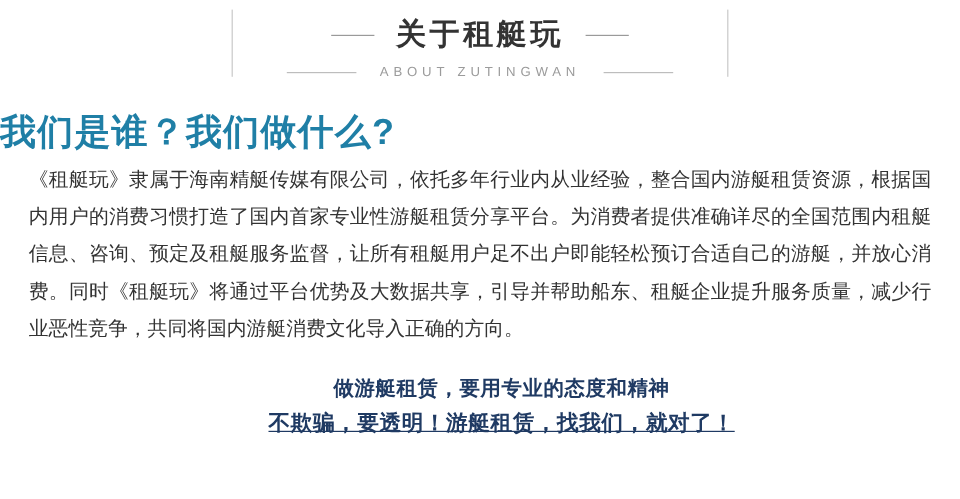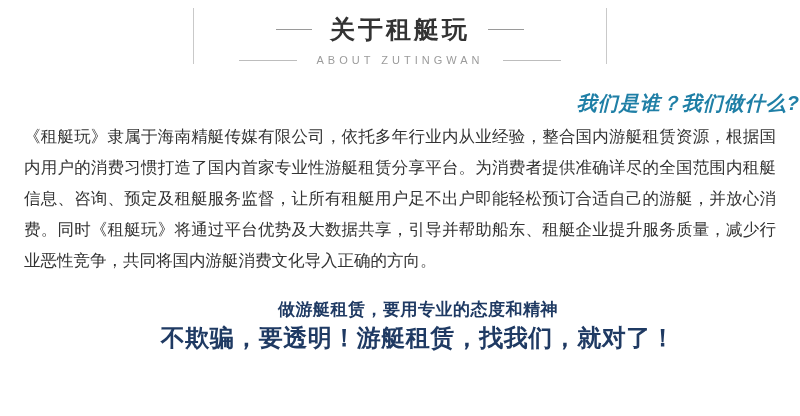--- a/index.html
+++ b/index.html
@@ -80,26 +80,25 @@
     width: 1px;
     height: 56px;
     background: #c9c9c9;
   }
   .header-frame::before { left: 0; }
   .header-frame::after { right: 0; }
 
   
   .headline {
     margin-top: 24px;
-    text-align: right;
-    font-size: 20px;
+    text-align: left;
+    font-size: 30px;
     font-weight: bold;
     color: #1f7fa6;
     letter-spacing: 1px;
-    font-style: italic;
   }
 
   
   .body-copy {
     margin: 4px auto 0 auto;
     width: 752px;
     font-size: 16.5px;
     line-height: 31px;
     color: #333333;
     text-align: justify;
@@ -113,23 +112,24 @@
     color: #1f3a63;
     font-weight: bold;
     padding-left: 36px;
   }
   .slogan-line-1 {
     font-size: 17px;
     line-height: 28px;
     letter-spacing: 0.5px;
   }
   .slogan-line-2 {
-    font-size: 24px;
+    font-size: 18px;
     line-height: 28px;
     letter-spacing: 0.5px;
+    text-decoration: underline;
   }
 </style>
 </head>
 <body>
 
 <div class="page">
 
   <div class="header">
     <div class="header-frame">
       <div class="header-title-row">

